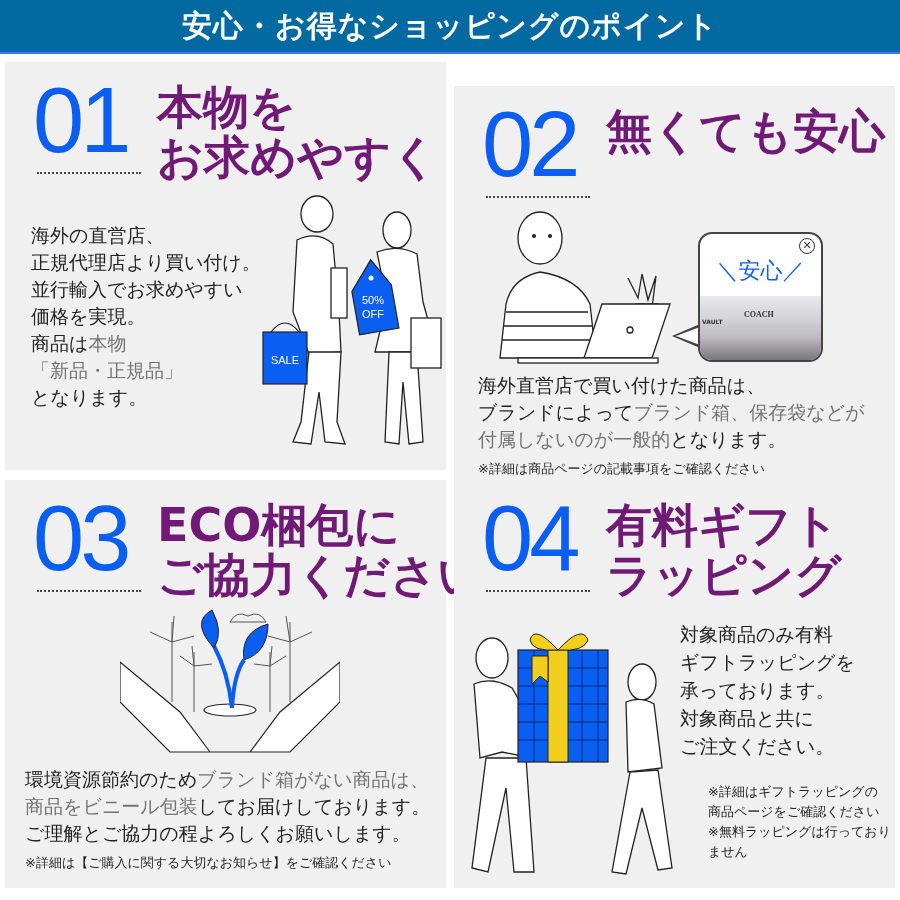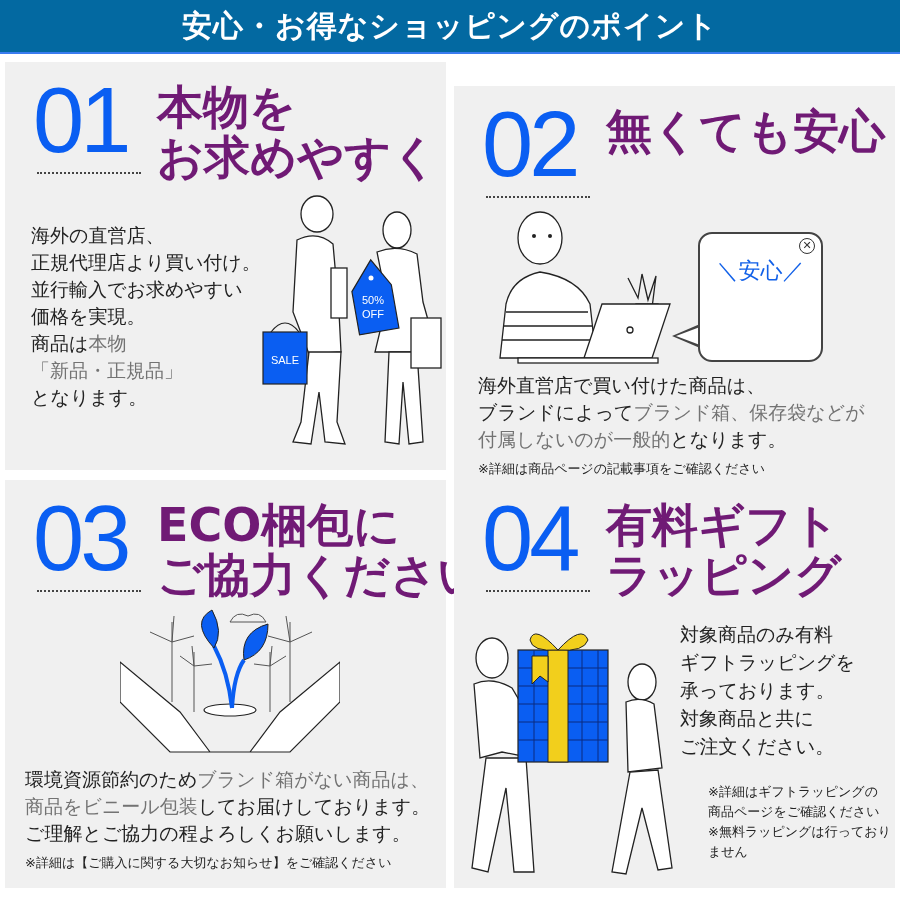--- a/index.html
+++ b/index.html
@@ -149,20 +149,24 @@
       <rect x="26" y="150" width="140" height="5"></rect>
     </g>
     <circle cx="42" cy="28" r="2" fill="#222"></circle>
     <circle cx="58" cy="28" r="2" fill="#222"></circle>
   </svg>
   <div class="bubble-tail"></div>
   <div class="bubble-tail-inner"></div>
   <div class="bubble">
     <div class="bubble-close">✕</div>
     <div class="bubble-caption">＼安心／</div>
+    <div class="bubble-photo">
+      <div class="store-name">COACH</div>
+      <div class="store-sign">VAULT</div>
+    </div>
   </div>
   <div class="body-text">
     <div>海外直営店で買い付けた商品は、</div>
     <div><span>ブランドによって</span><span class="blue">ブランド箱、保存袋などが</span></div>
     <div><span class="blue">付属しないのが一般的</span><span>となります。</span></div>
   </div>
   <div class="note">※詳細は商品ページの記載事項をご確認ください</div>
 </section>
 
 <section class="panel p3">

